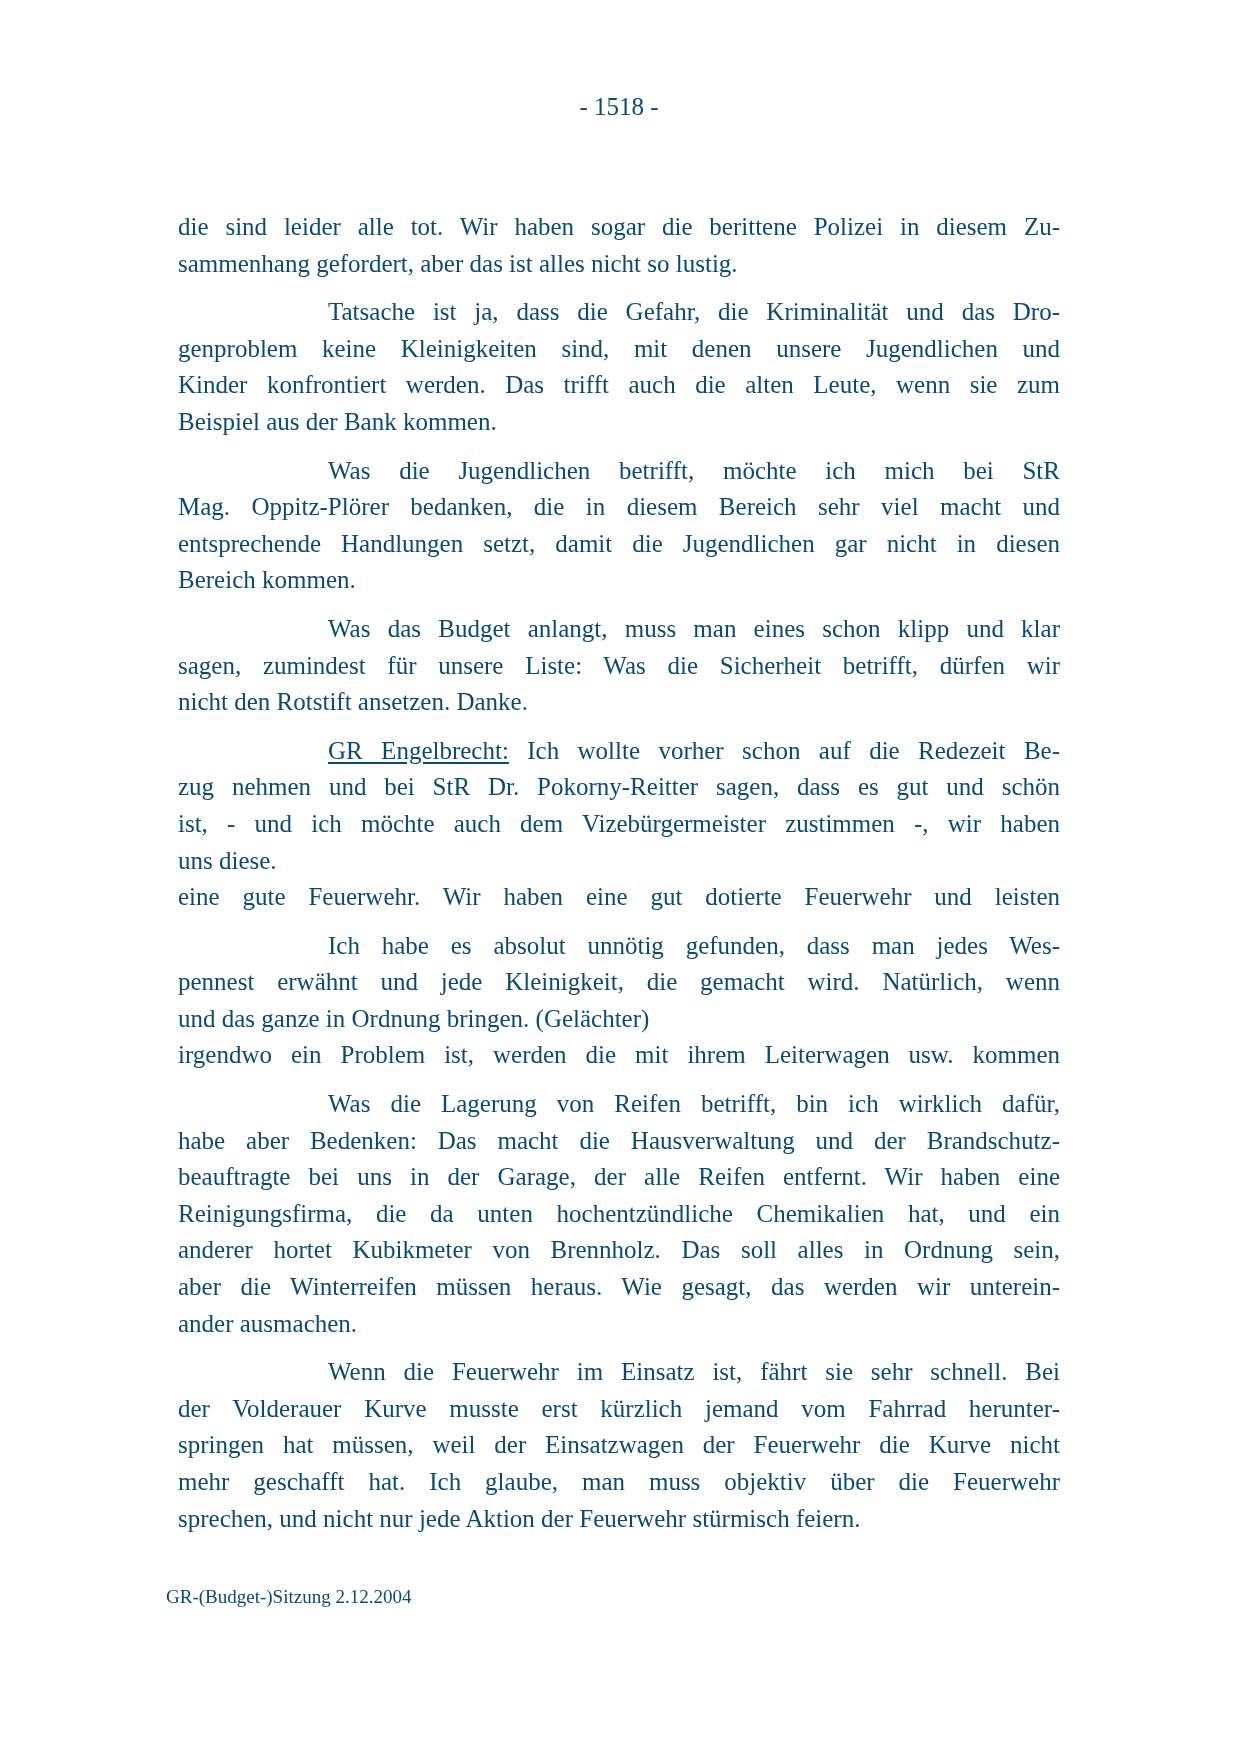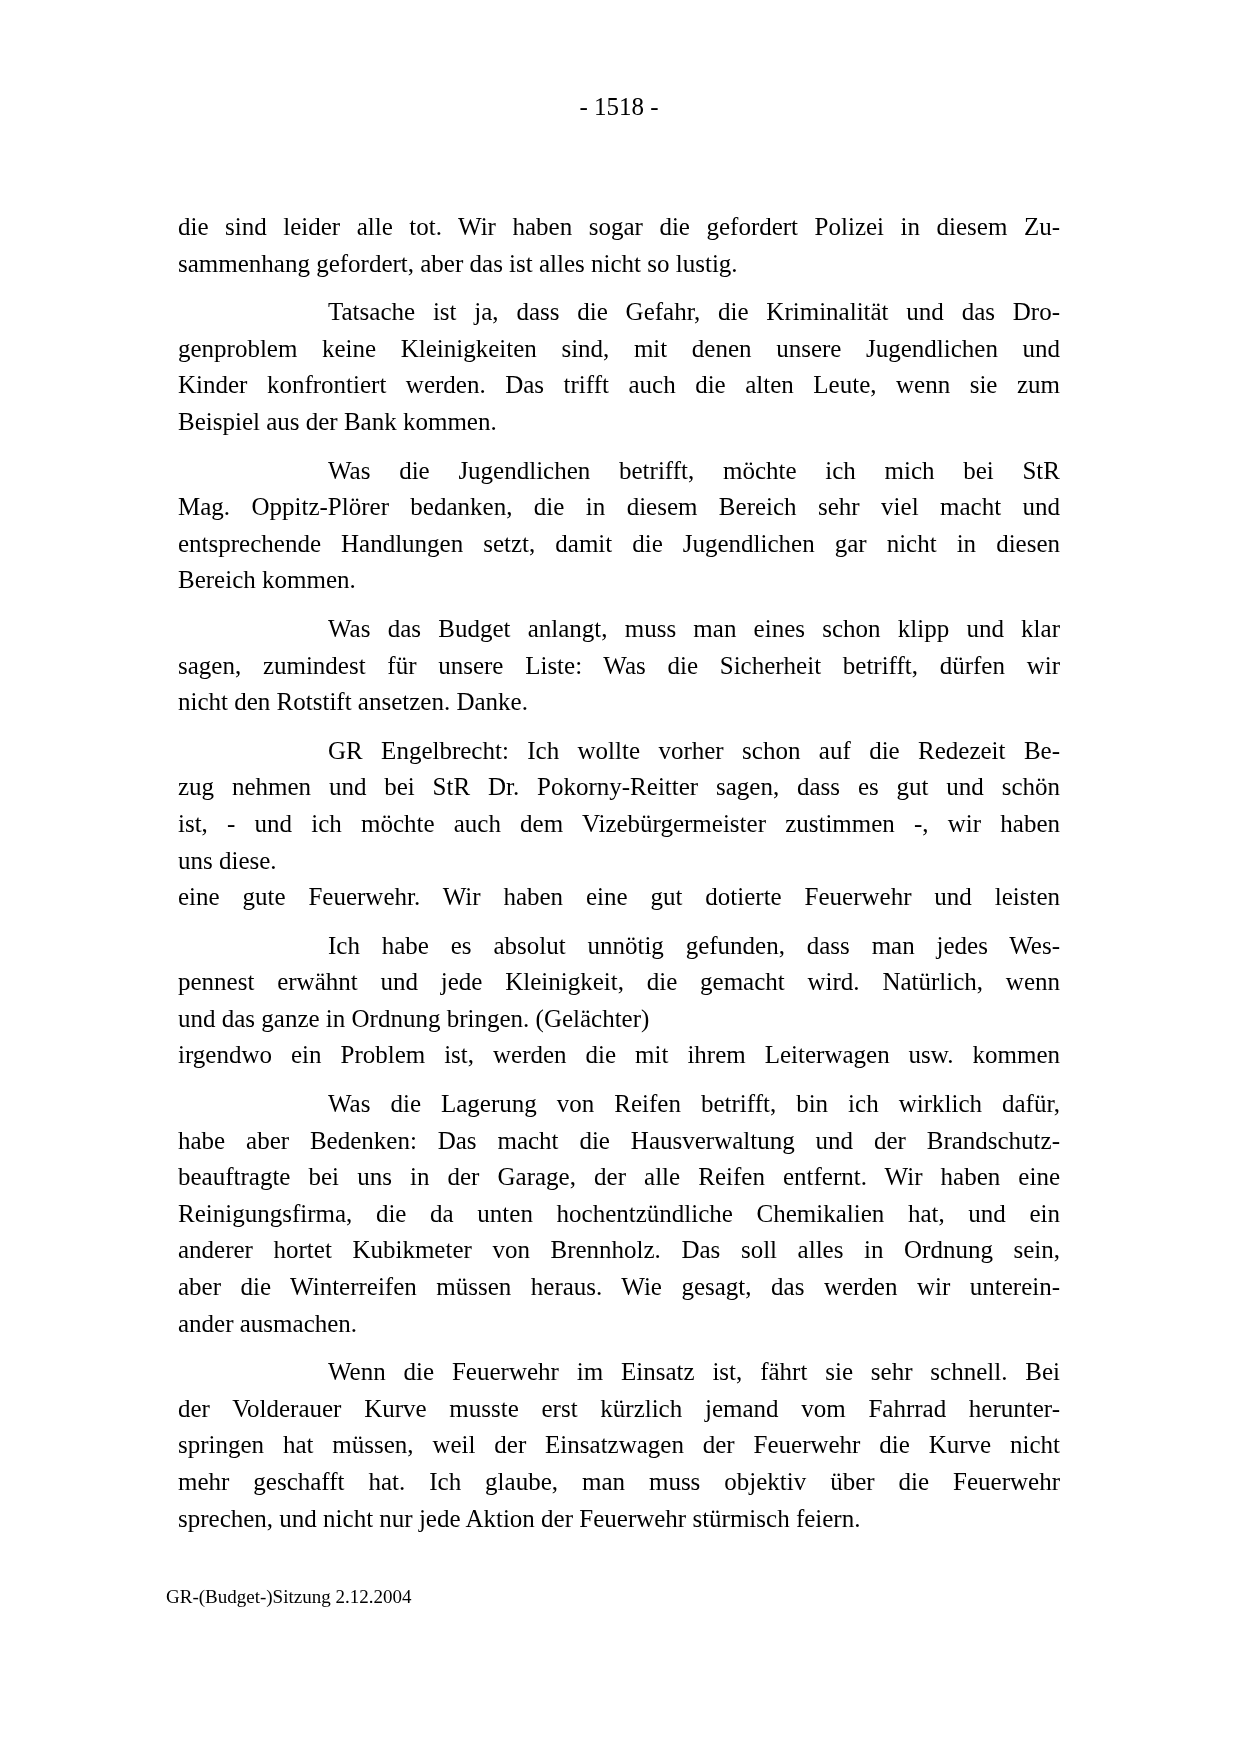--- a/index.html
+++ b/index.html
@@ -6,21 +6,21 @@
     margin: 0;
     padding: 0;
     background: #e8e8e8;
   }
   .page {
     position: relative;
     width: 1240px;
     height: 1755px;
     margin: 0 auto;
     background: #ffffff;
-    color: #000000;
+    color: #0c4a6e;
     font-family: "Liberation Serif", "DejaVu Serif", serif;
     overflow: hidden;
   }
   .page-number {
     position: absolute;
     top: 94px;
     left: 178px;
     width: 882px;
     text-align: center;
     font-size: 25px;
@@ -42,39 +42,40 @@
     text-align-last: justify;
     white-space: normal;
   }
   .line.last {
     text-align-last: left;
   }
   .line.indent {
     text-indent: 150px;
   }
   .speaker {
+    text-decoration: underline;
     text-underline-offset: 3px;
   }
   .page-footer {
     position: absolute;
     top: 1586px;
     left: 166px;
     font-size: 19px;
     line-height: 1.2;
   }
 </style>
 </head>
 <body>
 
 <div class="page">
   <div class="page-number">- 1518 -</div>
 
   <div class="document-body">
       <div class="para">
-        <div class="line">die sind leider alle tot. Wir haben sogar die gefordert Polizei in diesem Zu-</div>
+        <div class="line">die sind leider alle tot. Wir haben sogar die berittene Polizei in diesem Zu-</div>
         <div class="line last">sammenhang gefordert, aber das ist alles nicht so lustig.</div>
       </div>
       <div class="para">
         <div class="line indent">Tatsache ist ja, dass die Gefahr, die Kriminalität und das Dro-</div>
         <div class="line">genproblem keine Kleinigkeiten sind, mit denen unsere Jugendlichen und</div>
         <div class="line">Kinder konfrontiert werden. Das trifft auch die alten Leute, wenn sie zum</div>
         <div class="line last">Beispiel aus der Bank kommen.</div>
       </div>
       <div class="para">
         <div class="line indent">Was die Jugendlichen betrifft, möchte ich mich bei StR</div>

